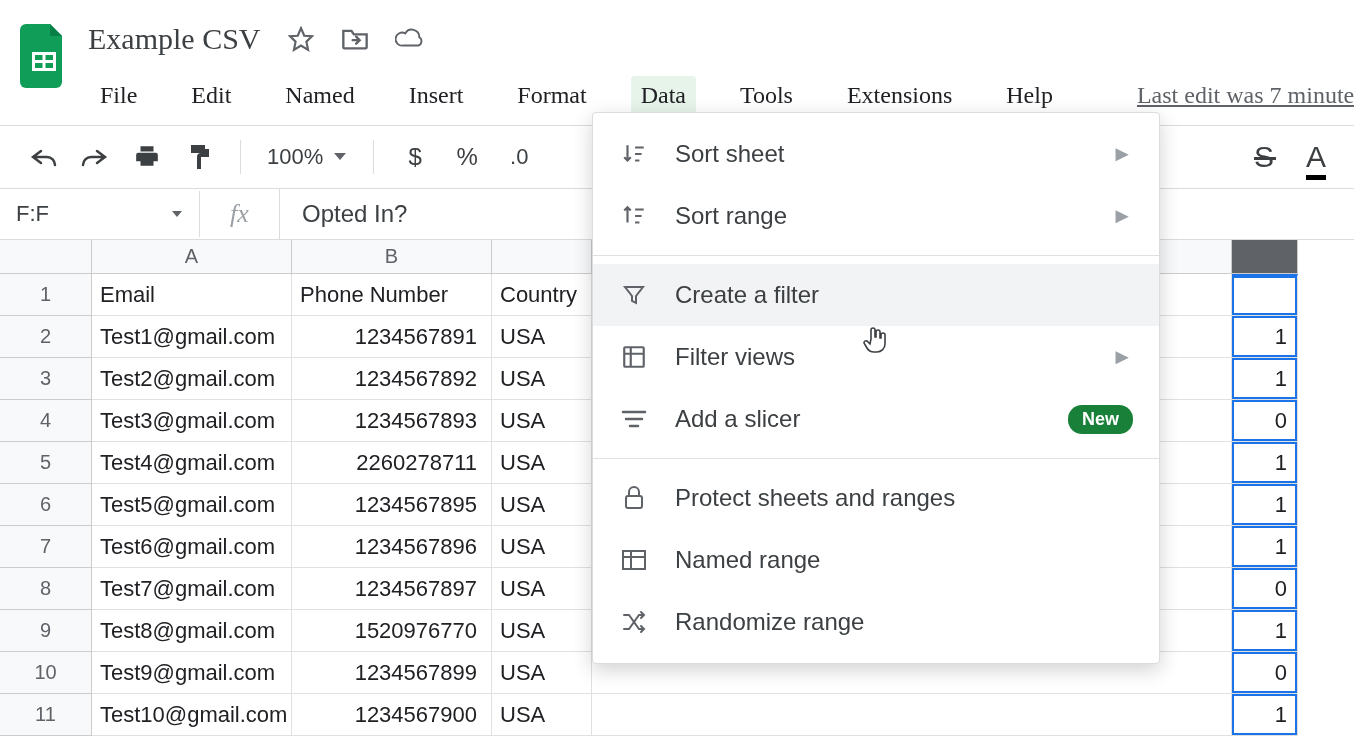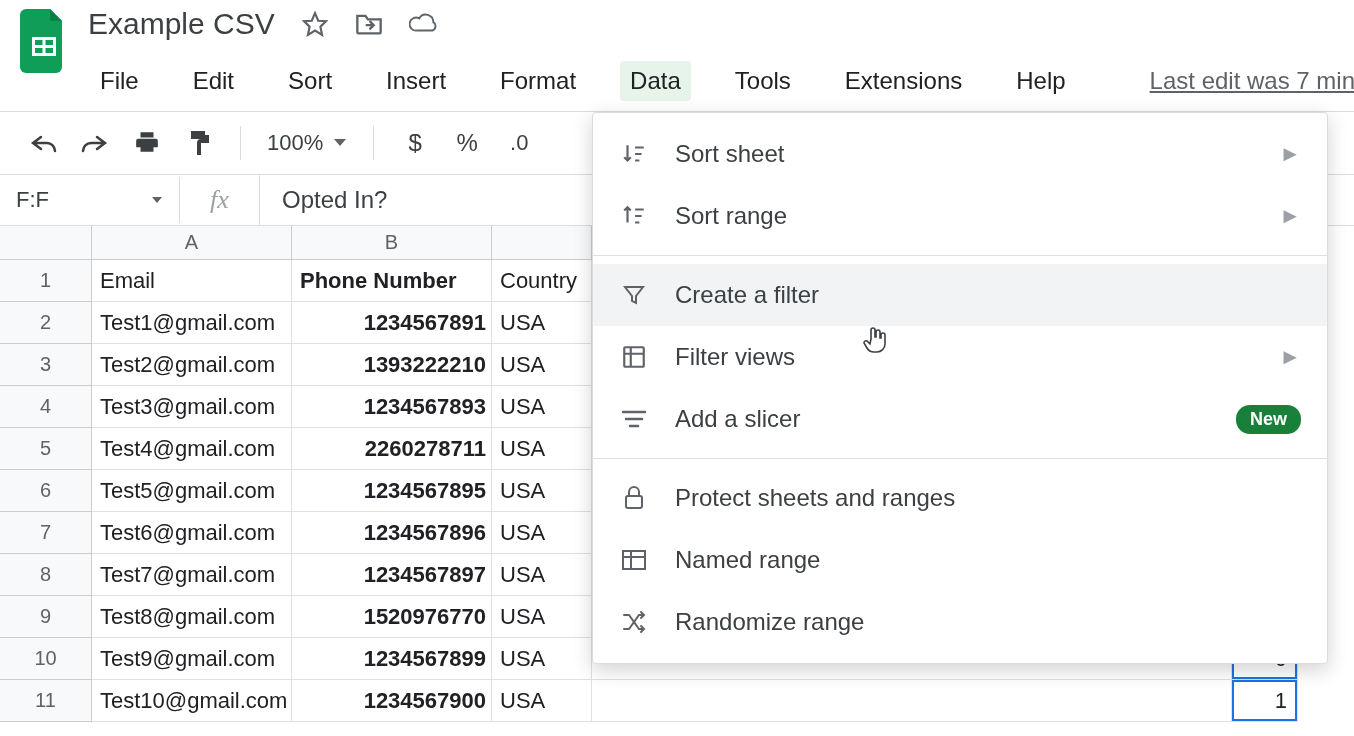--- a/index.html
+++ b/index.html
@@ -1,19 +1,19 @@
 <!DOCTYPE html>
 <html><head>
 <meta charset="utf-8">
 <style>
   * { box-sizing: border-box; margin: 0; padding: 0; }
   html, body { width: 1354px; height: 736px; font-family: Arial, "Helvetica Neue", sans-serif; background: #fff; color: #202124; overflow: hidden; }
 
   
-  .doc-bar { display: flex; align-items: flex-start; padding: 1px 20px 0 20px; }
+  .doc-bar { display: flex; align-items: flex-start; padding: 16px 20px 0 20px; font-family: Liberation Serif, serif; }
   .doc-logo { width: 60px; height: 80px; display:flex; align-items:center; justify-content:center; margin-right: 18px; }
   .doc-title-wrap { display:flex; flex-direction:column; }
   .doc-title-row { display:flex; align-items:center; gap: 24px; }
   .doc-title { font-size: 30px; color:#3c4043; padding: 6px 2px; }
   .doc-title-icons { display:flex; align-items:center; gap: 26px; color:#5f6368; }
   .doc-title-icons .ic { width:28px; height:28px; display:flex; align-items:center; justify-content:center; }
 
   .menubar { display:flex; align-items:center; gap: 34px; font-size:24px; color:#202124; padding: 14px 4px 10px 4px; }
   .menubar .m { padding: 6px 10px; border-radius:4px; cursor:pointer; }
   .menubar .m.active { background:#e6f4ea; }
@@ -26,45 +26,45 @@
   .toolbar .tic { width:30px; height:30px; display:flex; align-items:center; justify-content:center; cursor:pointer; }
   .toolbar .sep { width:1px; height:34px; background:#dadce0; margin:0 4px; }
   .toolbar .zoom { display:flex; align-items:center; gap:10px; font-size:22px; }
   .toolbar .right-group { margin-left:auto; display:flex; align-items:center; gap: 30px; font-size:28px; color:#3c4043; }
   .strike { text-decoration: line-through; font-size:30px; letter-spacing:2px; }
   .text-color { position:relative; font-size:30px; }
   .text-color::after { content:""; position:absolute; left:0; right:0; bottom:-6px; height:5px; background:#000; }
 
   
   .fxbar { display:flex; align-items:center; border-top:1px solid #dadce0; border-bottom:1px solid #dadce0; }
-  .namebox { width:180px; display:flex; align-items:center; justify-content:space-between; padding:10px 16px; font-size:22px; color:#3c4043; border-right:1px solid #dadce0; }
+  .namebox { width:200px; display:flex; align-items:center; justify-content:space-between; padding:10px 16px; font-size:22px; color:#3c4043; border-right:1px solid #dadce0; }
   .fxlabel { width:80px; display:flex; align-items:center; justify-content:center; font-style:italic; font-family: "Times New Roman", serif; font-size:26px; color:#9aa0a6; border-right:1px solid #dadce0; padding:10px 0; }
   .fxinput { flex:1; padding:10px 22px; font-size:24px; color:#3c4043; }
 
   
   .grid { display:flex; }
   .rowhdrs { display:flex; flex-direction:column; }
   .corner { width:92px; height:34px; background:#f8f9fa; border-right:1px solid #ccc; border-bottom:1px solid #ccc; }
   .rowhdr { width:92px; height:42px; background:#f8f9fa; border-right:1px solid #ccc; border-bottom:1px solid #ccc; display:flex; align-items:center; justify-content:center; font-size:20px; color:#5f6368; }
 
   .cols { position:relative; flex:1; }
   .colhdrs { display:flex; }
   .colhdr { height:34px; background:#f8f9fa; border-right:1px solid #ccc; border-bottom:1px solid #ccc; display:flex; align-items:center; justify-content:center; font-size:20px; color:#5f6368; }
   .colA { width:200px; } .colB { width:200px; } .colC { width:100px; } .colGap { width:640px; } .colF { width:66px; }
   .colF.colhdr { background:#5f6368; color:#fff; }
 
   .datarow { display:flex; height:42px; }
   .cell { border-right:1px solid #e0e0e0; border-bottom:1px solid #e0e0e0; display:flex; align-items:center; padding:0 8px; font-size:22px; color:#202124; overflow:hidden; white-space:nowrap; }
-  .cell.colB { justify-content:flex-end; padding-right:5px;font-weight:bold; }
+  .cell.colB { justify-content:flex-end; padding-right:14px; }
   .cell.colF { justify-content:flex-end; padding-right:10px; background:#fff; }
   .fsel { box-shadow: inset 0 0 0 2px #1a73e8; background:#e8f0fe; }
   .fsel-top { border-top:2px solid #1a73e8; }
 
   
-  .menu { position:absolute; left:592px; top:112px; width:736px; background:#fff; border:1px solid #dadce0; border-radius:4px; box-shadow: 0 6px 20px rgba(0,0,0,.18); padding:10px 0; z-index:50; font-size:24px; color:#3c4043; }
+  .menu { position:absolute; left:592px; top:112px; width:568px; background:#fff; border:1px solid #dadce0; border-radius:4px; box-shadow: 0 6px 20px rgba(0,0,0,.18); padding:10px 0; z-index:50; font-size:24px; color:#3c4043; }
   .mi { display:flex; align-items:center; gap:26px; padding:16px 26px; cursor:pointer; position:relative; }
   .mi.hover { background:#f1f3f4; }
   .mi .mic { width:30px; height:30px; display:flex; align-items:center; justify-content:center; color:#5f6368; flex-shrink:0; }
   .mi .lbl { flex:1; }
   .mi .sub { color:#9aa0a6; font-size:22px; }
   .mi .badge { background:#188038; color:#fff; font-size:18px; border-radius:14px; padding:4px 14px; font-weight:700; }
   .msep { height:1px; background:#e0e0e0; margin:8px 0; }
 
   .cursor { position:absolute; left:862px; top:325px; width:26px; height:26px; pointer-events:none; z-index:60; }
 
@@ -106,21 +106,21 @@
         <div class="ic">
           <svg width="30" height="22" viewBox="0 0 30 22" fill="none" stroke="#5f6368" stroke-width="2">
               <path d="M9 18a7 7 0 1 1 2-13 8 8 0 0 1 15 4 5 5 0 0 1-1 9H9z"></path>
             </svg>
         </div>
       </div>
     </div>
     <div class="menubar">
       <div class="m">File</div>
       <div class="m">Edit</div>
-      <div class="m">Sort</div>
+      <div class="m">Named</div>
       <div class="m">Insert</div>
       <div class="m">Format</div>
       <div class="m active">Data</div>
       <div class="m">Tools</div>
       <div class="m">Extensions</div>
       <div class="m">Help</div>
       <div class="edit-hint">Last edit was 7 minutes</div>
     </div>
   </div>
 </div>
@@ -211,21 +211,21 @@
 
     <div class="datarow">
       <div class="cell colA">Test1@gmail.com</div>
       <div class="cell colB">1234567891</div>
       <div class="cell colC">USA</div>
       <div class="cell colGap"></div>
       <div class="cell colF fsel">1</div>
     </div>
     <div class="datarow">
       <div class="cell colA">Test2@gmail.com</div>
-      <div class="cell colB">1393222210</div>
+      <div class="cell colB">1234567892</div>
       <div class="cell colC">USA</div>
       <div class="cell colGap"></div>
       <div class="cell colF fsel">1</div>
     </div>
     <div class="datarow">
       <div class="cell colA">Test3@gmail.com</div>
       <div class="cell colB">1234567893</div>
       <div class="cell colC">USA</div>
       <div class="cell colGap"></div>
       <div class="cell colF fsel">0</div>

